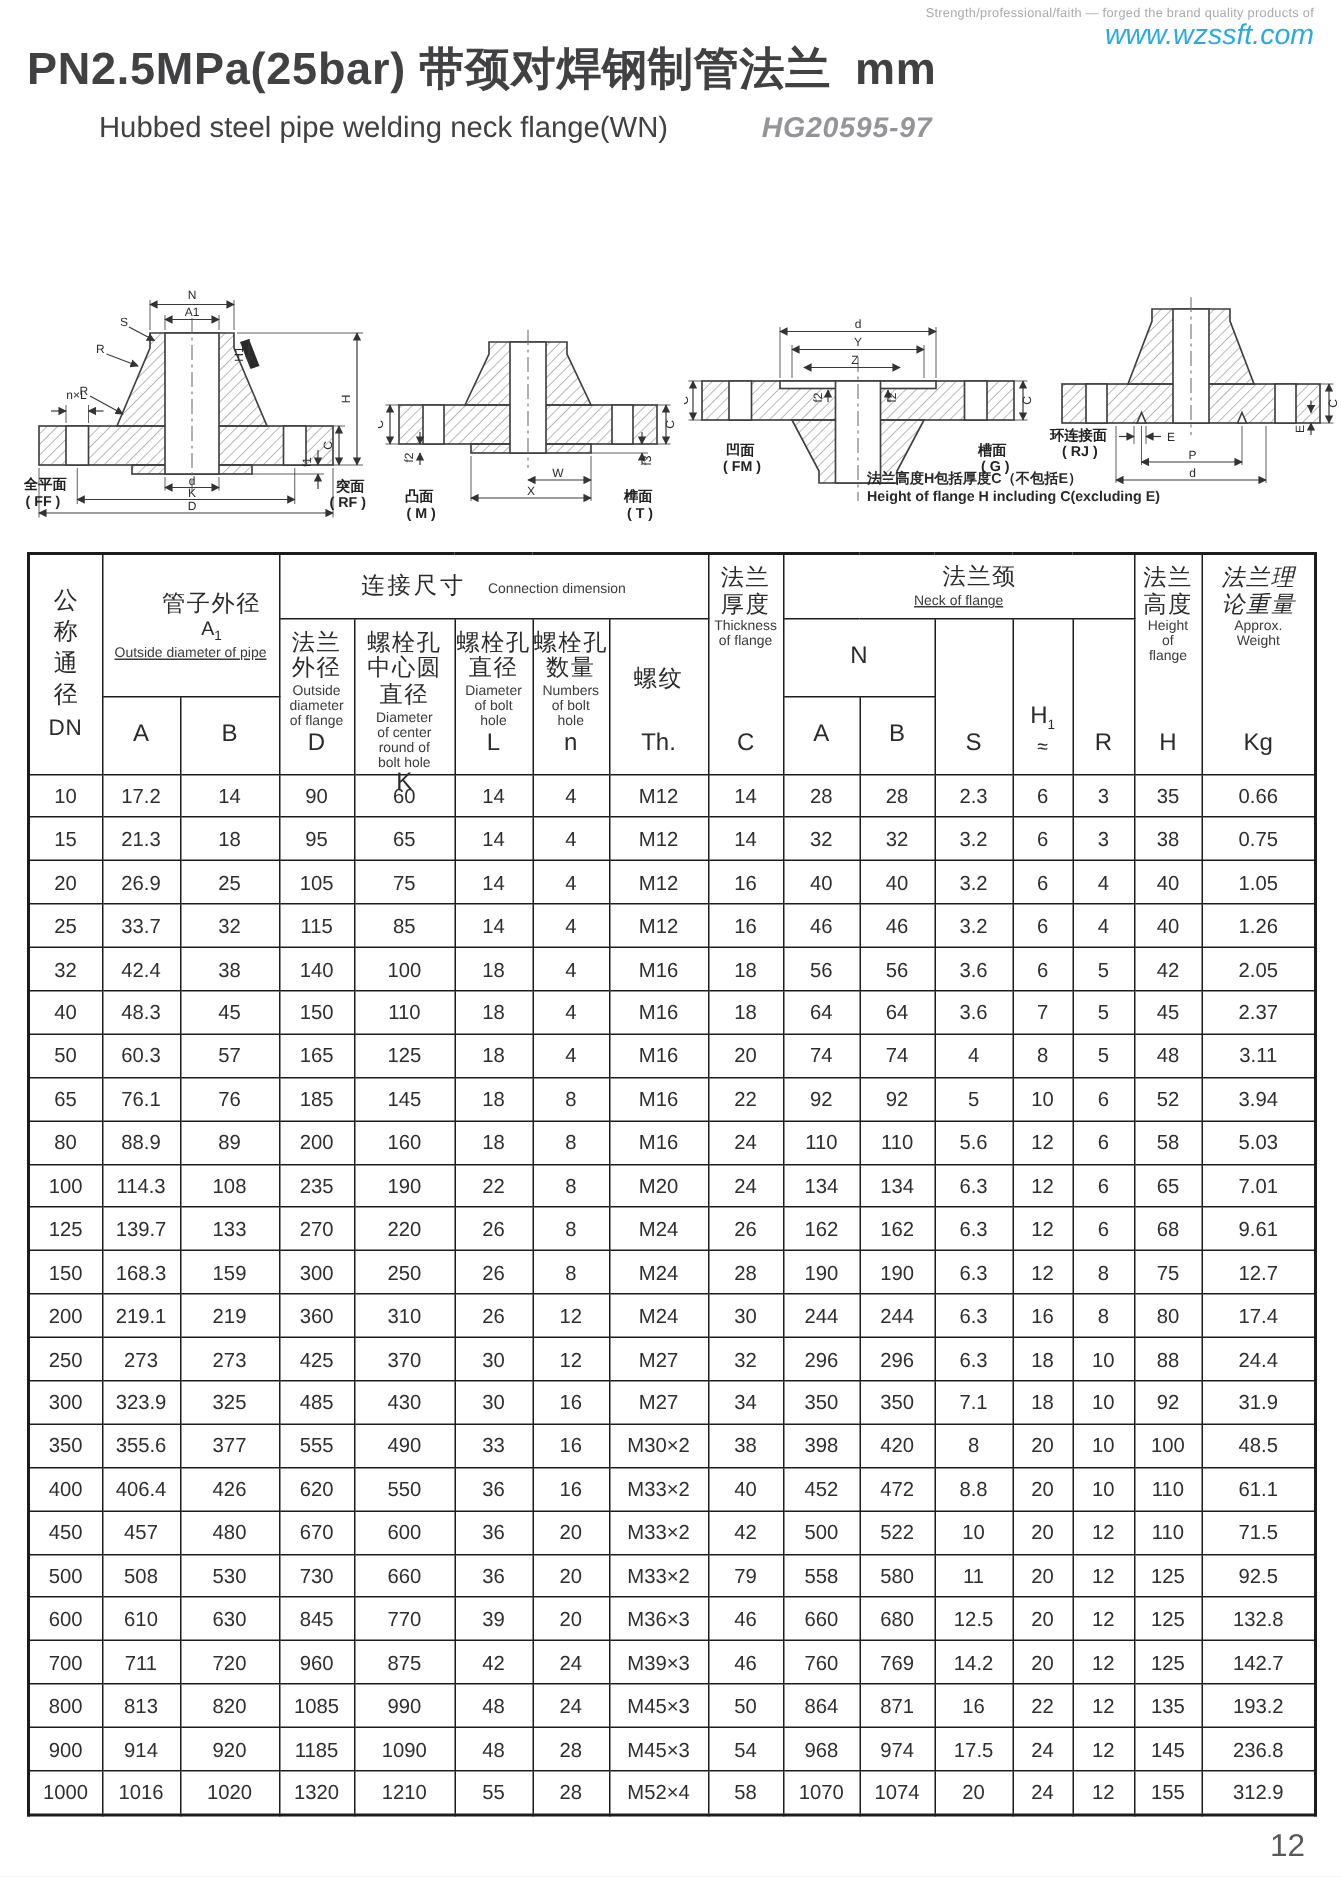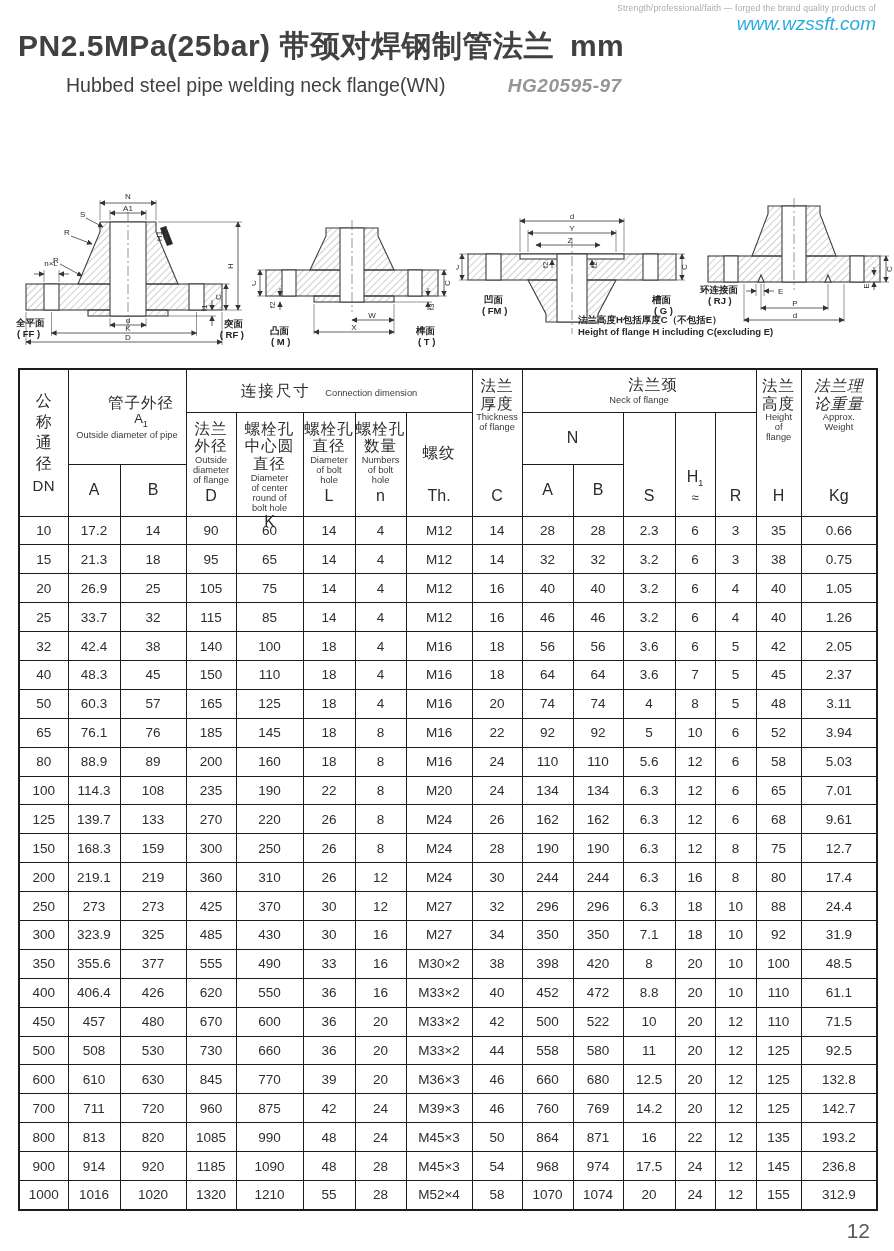--- a/index.html
+++ b/index.html
@@ -42,21 +42,21 @@
   .zh{font-size:15.5px;letter-spacing:1px;line-height:1.15;}
   .en{font-size:9.3px;color:#3a3a3c;line-height:1.08;}
   .letter{font-size:16px;}
   .vtxt{width:18px;margin:0 auto;word-break:break-all;font-size:16px;line-height:1.3;}
   .dncode{font-size:15px;margin-top:3px;letter-spacing:.5px;}
   .stack{display:flex;flex-direction:column;align-items:center;justify-content:flex-start;
          box-sizing:border-box;padding:6px 16px 10px;}
   .stack .sp{flex:1;}
   .h102{height:101px;} .h145{height:144px;}
   .conn .zh{letter-spacing:2px;} .conn .en{margin-left:10px;}
-  .grp .zh{display:block;padding-left:28px;} .grp .en{display:block;margin-top:1px;}
+  .grp .zh{display:block;padding-left:28px;} .grp .en{display:block;margin-top:1px;text-decoration:underline;}
   .sub1{font-size:13px;} sub{font-size:9px;}
   .approx{font-size:13px;margin-top:1px;}
   .nlbl{font-size:16px;}
   .w52{width:54px;font-style:italic;}
 
   .pagenum{position:absolute;bottom:8px;right:24px;font-size:21px;color:#58595b;}
 </style>
 </head>
 <body>
 
@@ -738,21 +738,21 @@
           </tr>
           <tr>
             <td>500</td>
             <td>508</td>
             <td>530</td>
             <td>730</td>
             <td>660</td>
             <td>36</td>
             <td>20</td>
             <td>M33×2</td>
-            <td>44</td>
+            <td>79</td>
             <td>558</td>
             <td>580</td>
             <td>11</td>
             <td>20</td>
             <td>12</td>
             <td>125</td>
             <td>92.5</td>
           </tr>
           <tr>
             <td>600</td>

